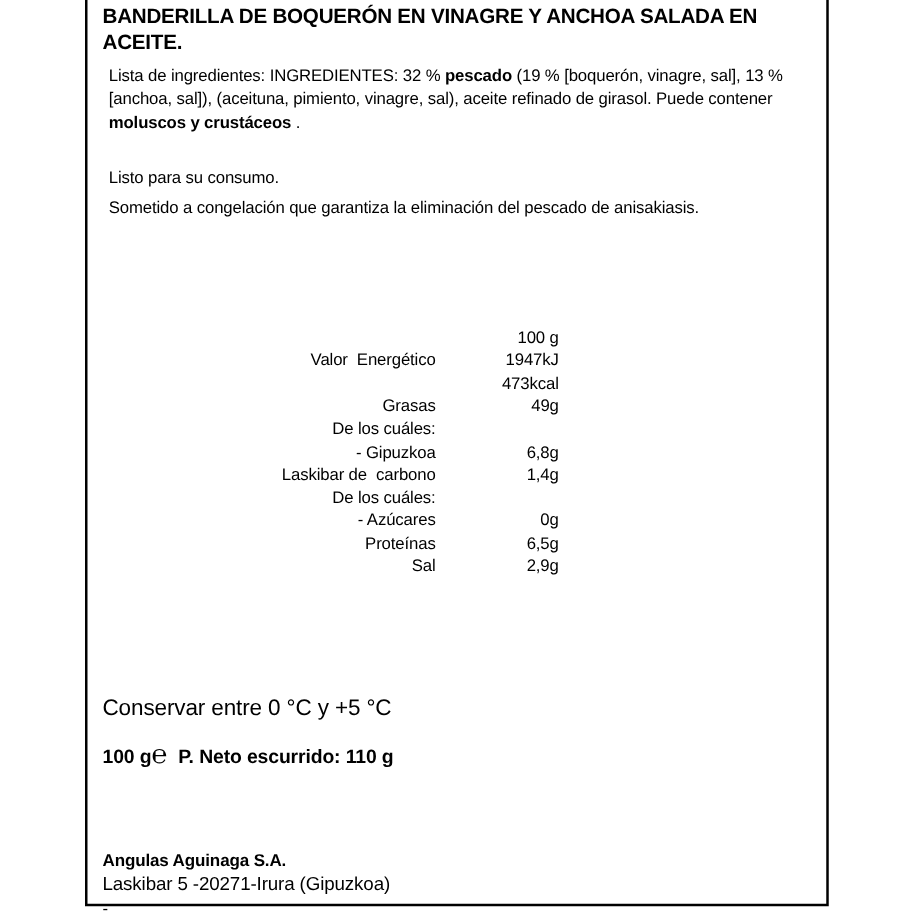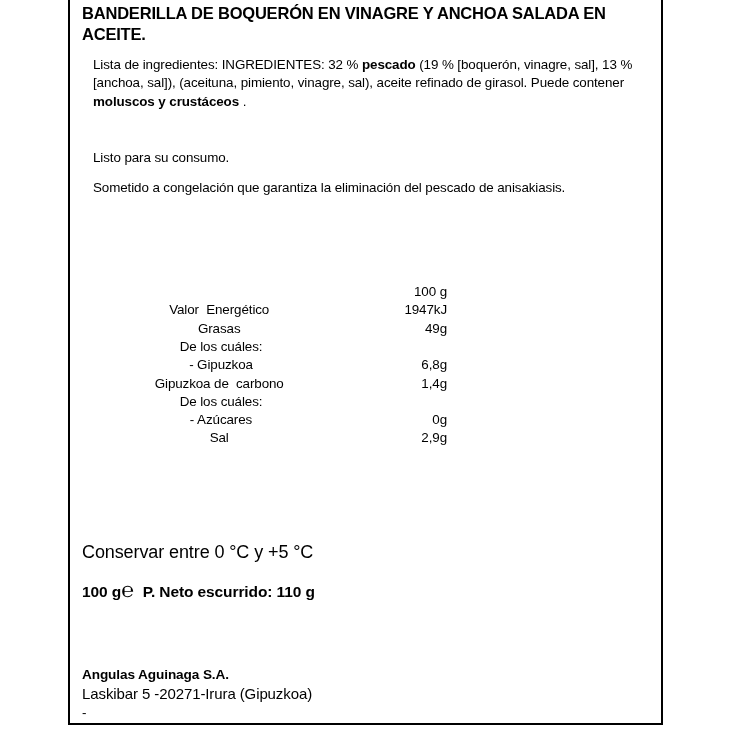--- a/index.html
+++ b/index.html
@@ -38,41 +38,41 @@
     font-weight: bold;
     line-height: 21px;
     letter-spacing: -0.2px;
     margin: 0 0 7px 0;
     white-space: pre-line;
   }
 
   .para {
     font-size: 13.4px;
     line-height: 18.4px;
-    margin: 11px;
+    margin: 5px;
     letter-spacing: -0.1px;
   }
 
   .para b { font-weight: bold; }
 
   .block-gap { height: 16px; }
 
   .nutrition {
     margin-top: 86px;
     width: 365px;
     border-collapse: collapse;
   }
   .nutrition td {
     font-size: 13.4px;
     line-height: 18.3px;
     padding: 0;
     vertical-align: top;
     letter-spacing: -0.1px;
   }
-  .nutrition td.lbl { text-align: center; white-space: pre; }
+  .nutrition td.lbl { text-align: right; white-space: pre; }
   .nutrition td.val { text-align: right; white-space: pre; }
 
   .storage {
     margin-top: 95px;
     font-size: 18px;
     line-height: 18px;
     letter-spacing: -0.1px;
   }
 
   .weights {
@@ -128,42 +128,50 @@
       <tbody>
         <tr>
           <td class="lbl"></td>
           <td class="val">100 g</td>
         </tr>
         <tr>
           <td class="lbl">Valor  Energético</td>
           <td class="val">1947kJ</td>
         </tr>
         <tr>
+          <td class="lbl"></td>
+          <td class="val">473kcal</td>
+        </tr>
+        <tr>
           <td class="lbl">Grasas</td>
           <td class="val">49g</td>
         </tr>
         <tr>
           <td class="lbl"> De los cuáles:</td>
           <td class="val"></td>
         </tr>
         <tr>
           <td class="lbl"> - Gipuzkoa</td>
           <td class="val">6,8g</td>
         </tr>
         <tr>
-          <td class="lbl">Gipuzkoa de  carbono</td>
+          <td class="lbl">Laskibar de  carbono</td>
           <td class="val">1,4g</td>
         </tr>
         <tr>
           <td class="lbl"> De los cuáles:</td>
           <td class="val"></td>
         </tr>
         <tr>
           <td class="lbl"> - Azúcares</td>
           <td class="val">0g</td>
+        </tr>
+        <tr>
+          <td class="lbl">Proteínas</td>
+          <td class="val">6,5g</td>
         </tr>
         <tr>
           <td class="lbl">Sal</td>
           <td class="val">2,9g</td>
         </tr>
       </tbody>
     </table>
 
     <div class="storage">Conservar entre 0 °C y +5 °C</div>
 

